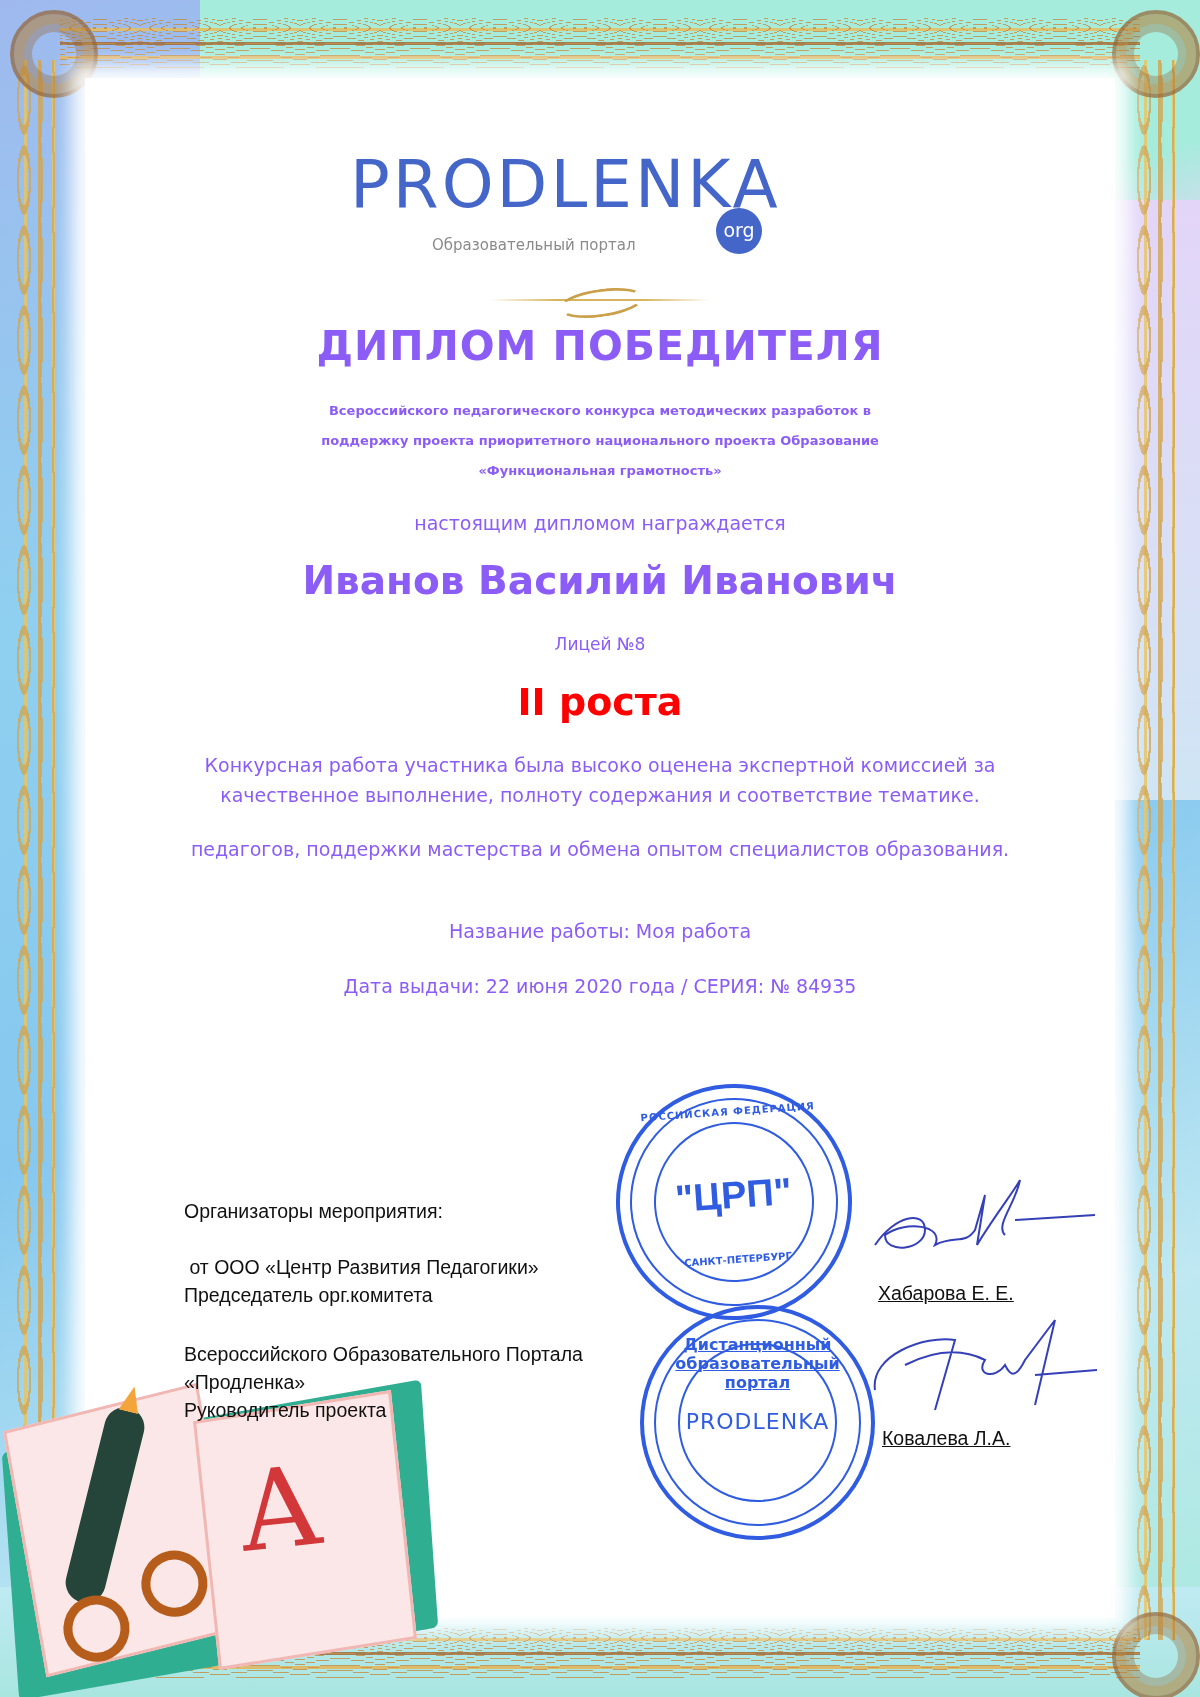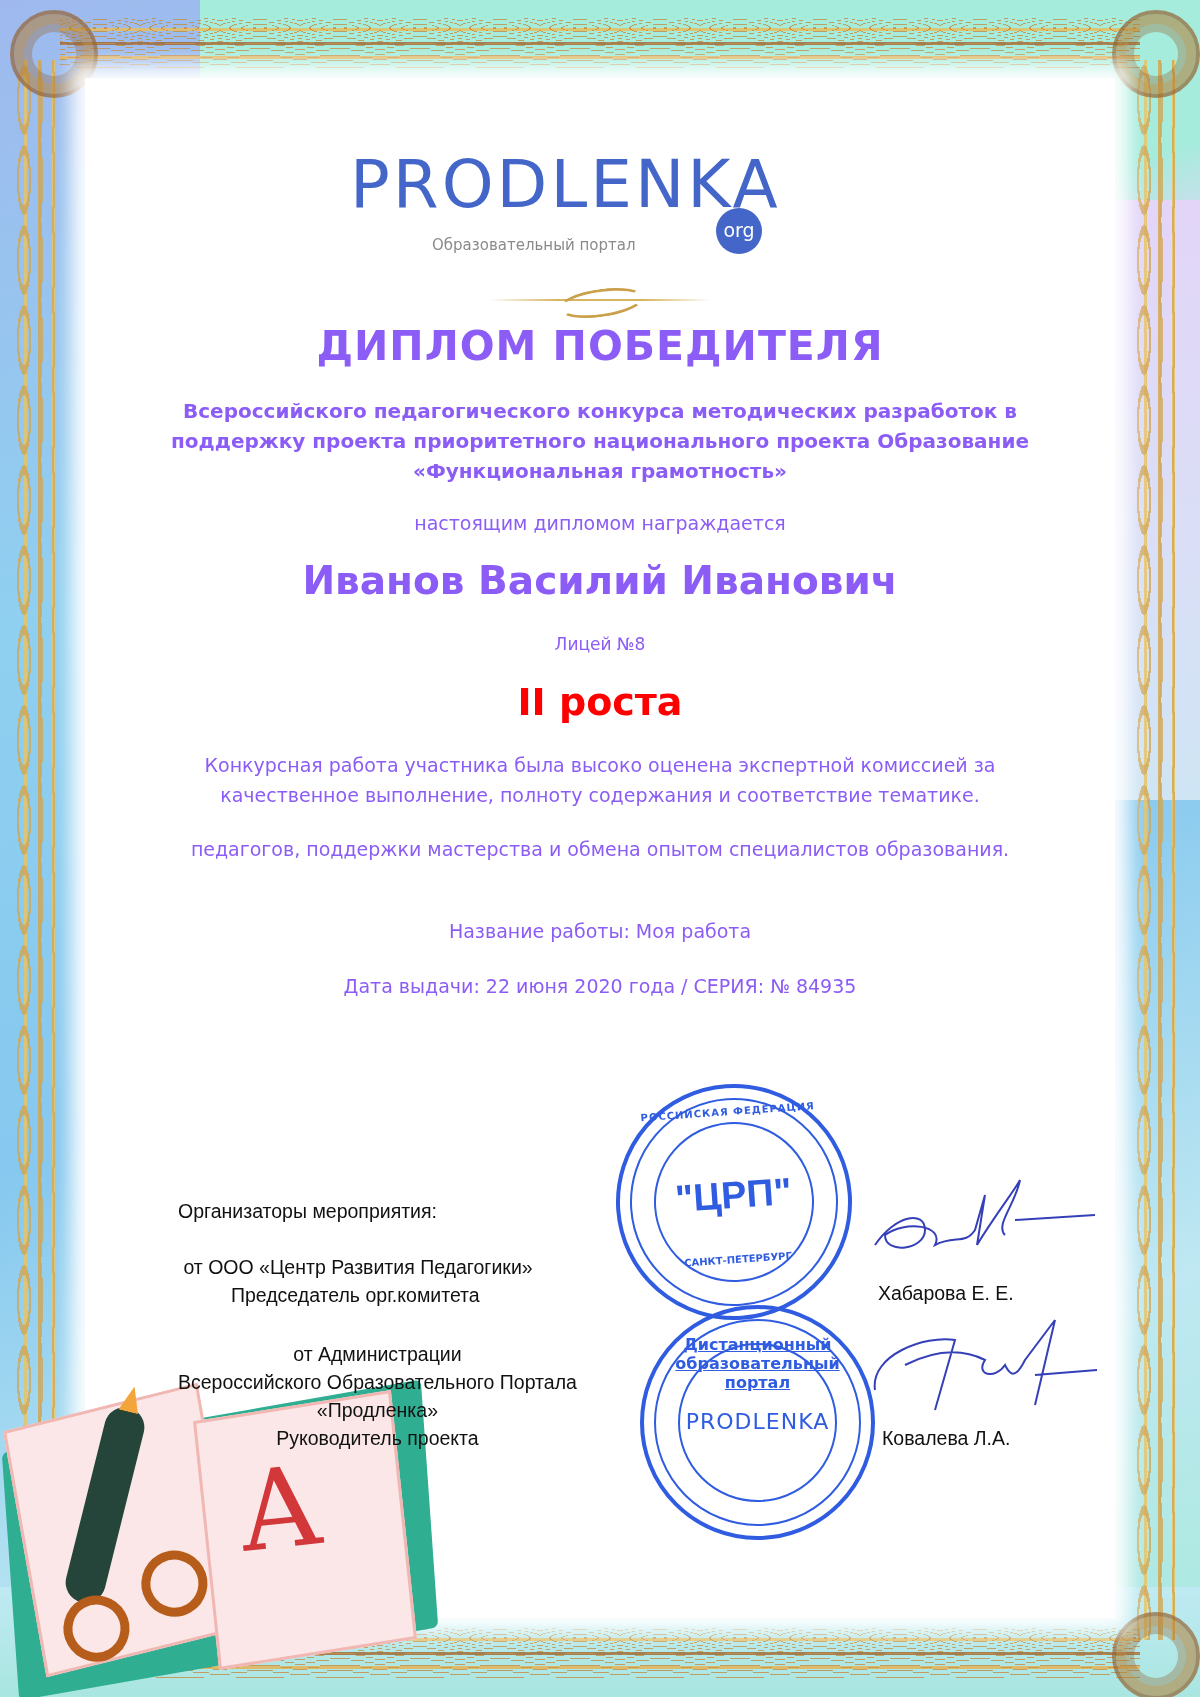--- a/index.html
+++ b/index.html
@@ -72,37 +72,37 @@
     background: linear-gradient(90deg, transparent, #d8b45e 30%, #d8b45e 70%, transparent);
   }
   .divider .leaf {
     position: absolute; left: 68px; top: 2px; width: 80px; height: 22px; border-radius: 50%;
     border: 3px solid #caa04a; border-left-color: transparent; border-right-color: transparent;
     transform: rotate(-8deg);
   }
 
   .center { position: absolute; left: 120px; width: 960px; text-align: center; color: #8b5cf6; }
   .title { top: 322px; font-size: 41px; font-weight: bold; letter-spacing: 1px; }
-  .subtitle { top: 396px; font-size: 20px; font-weight: bold; line-height: 30px; }
+  .subtitle { top: 396px; font-size: 13px; font-weight: bold; line-height: 30px; }
   .subtitle div { white-space: nowrap; }
   .awarded { top: 512px; font-size: 19px; }
   .name { top: 558px; font-size: 39px; font-weight: bold; }
   .org { top: 634px; font-size: 17px; }
   .place { top: 680px; font-size: 38px; font-weight: bold; color: #ff0000; }
   .para { font-size: 19px; line-height: 30px; }
   .para1 { top: 750px; }
   .para2 { top: 834px; }
   .work { top: 920px; font-size: 19px; }
   .issue { top: 975px; font-size: 19px; }
 
-  .org-block { position: absolute; left: 178px; color: #111; font-family: "Liberation Sans", sans-serif; font-size: 19.5px; line-height: 28px; text-align: center; }
+  .org-block { position: absolute; left: 184px; color: #111; font-family: "Liberation Sans", sans-serif; font-size: 19.5px; line-height: 28px; }
   .orgs-heading { top: 1197px; }
   .org1 { top: 1253px; }
   .org2 { top: 1340px; }
-  .signer { position: absolute; font-family: "Liberation Sans", sans-serif; font-size: 19.5px; color: #111; }
+  .signer { position: absolute; font-family: "Liberation Sans", sans-serif; font-size: 19.5px; color: #111; text-decoration: underline; }
   .signer1 { left: 878px; top: 1282px; }
   .signer2 { left: 882px; top: 1427px; }
 
   .stamp {
     position: absolute; border-radius: 50%;
     border: 4px solid #2f5ce0; box-sizing: border-box;
   }
   .stamp::before {
     content: ""; position: absolute; inset: 10px; border-radius: 50%; border: 2px solid #2f5ce0;
   }
@@ -225,21 +225,20 @@
   <div class="stamp-text stamp-ring">Дистанционный образовательный портал</div>
   <div class="stamp-text stamp-center">PRODLENKA</div>
 </div>
 
 <div class="org-block orgs-heading">Организаторы мероприятия:</div>
 <div class="org-block org1">
   <div style="white-space:pre;"> от ООО «Центр Развития Педагогики»</div>
   <div>Председатель орг.комитета</div>
 </div>
 <div class="org-block org2">
-  <div>от Администрации</div>
   <div>Всероссийского Образовательного Портала</div>
   <div>«Продленка»</div>
   <div>Руководитель проекта</div>
 </div>
 
 <svg class="sig" style="left:865px; top:1175px;" width="240" height="100" viewBox="0 0 240 100">
   <path d="M10 70 C 30 40, 60 35, 60 55 C 60 75, 20 80, 20 60 C 40 45, 80 50, 70 70 C 90 60, 100 70, 110 55 L 120 20 L 112 70 C 130 40, 150 15, 155 5 C 150 30, 130 50, 140 60 M 150 45 L 230 40"></path>
 </svg>
 <svg class="sig" style="left:865px; top:1315px;" width="240" height="110" viewBox="0 0 240 110">
   <path d="M10 75 C 5 40, 60 20, 90 25 L 70 95 M 40 50 C 60 40, 90 30, 120 45 C 110 60, 130 65, 140 50 C 145 60, 150 65, 160 45 L 190 5 L 170 90 M 170 60 L 232 55"></path>

